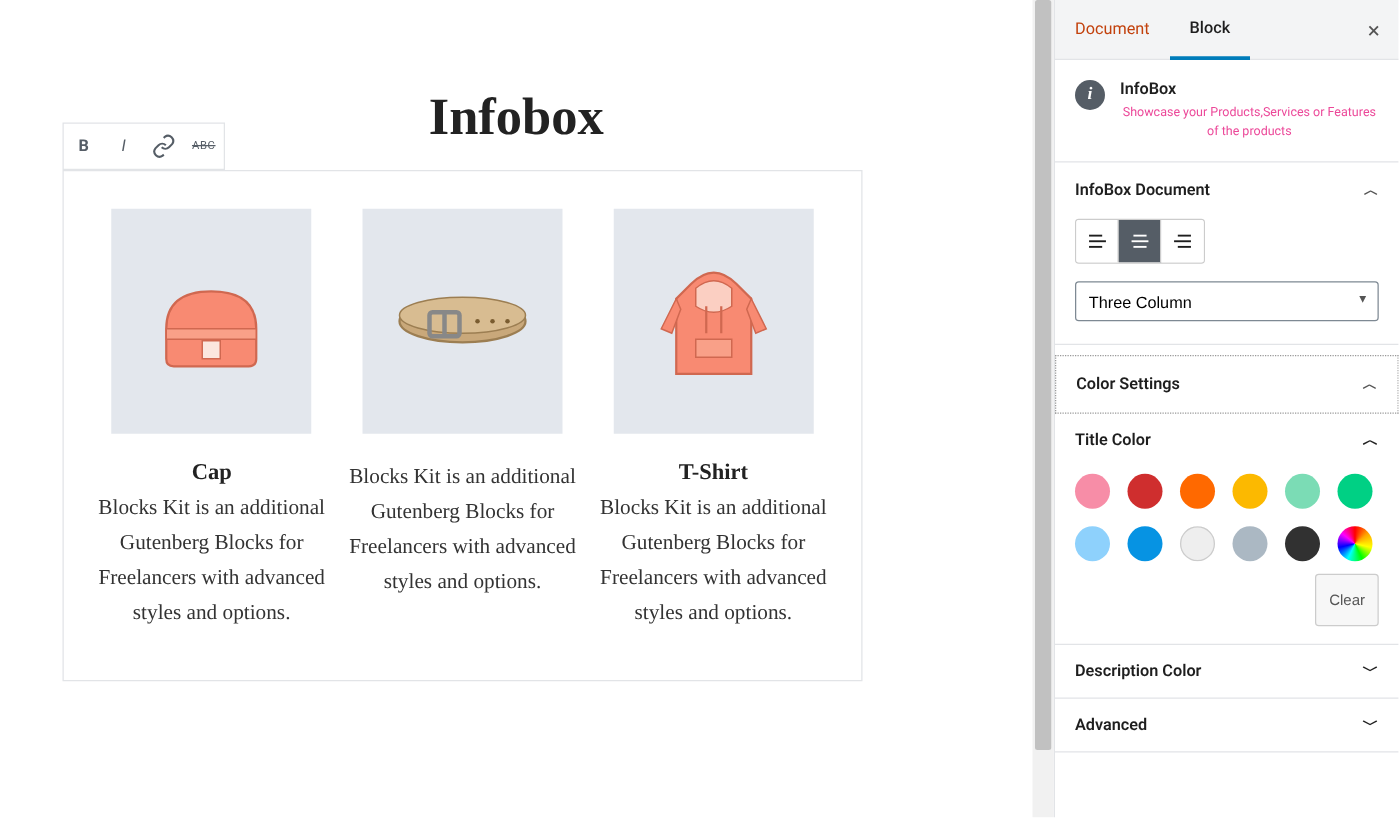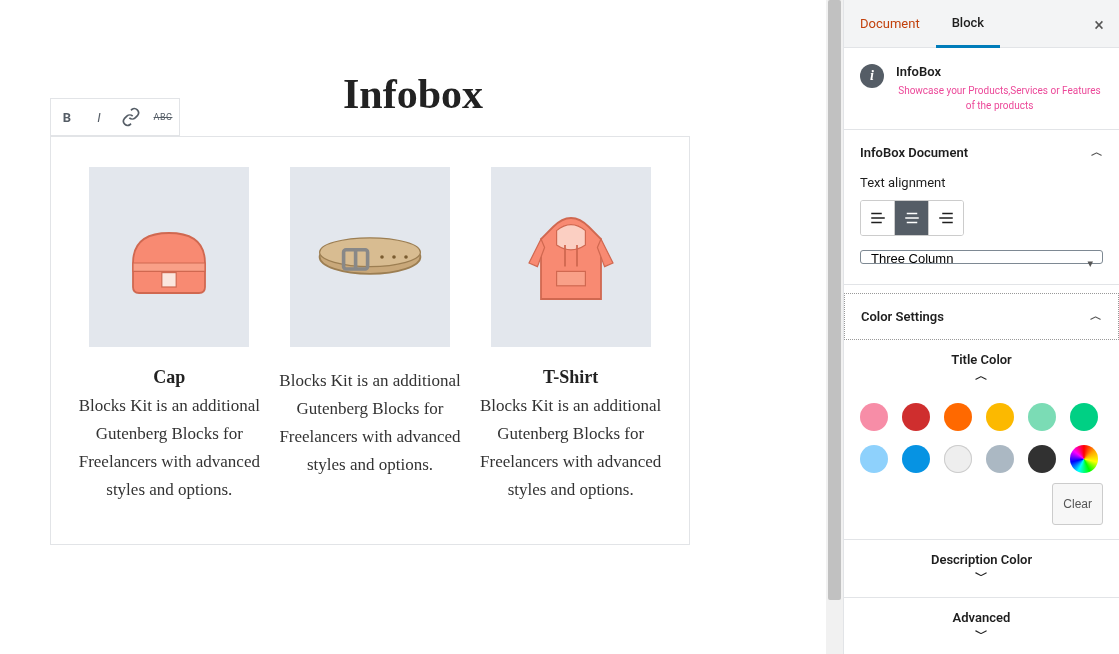--- a/index.html
+++ b/index.html
@@ -206,21 +206,21 @@
     align-items: center; justify-content: center;
     cursor: pointer;
     background: #fff;
     border-right: 1px solid #ccc;
   }
   .align-btn:last-child { border-right: none; }
   .align-btn.active { background: #555d66; color: #fff; }
   .align-btn svg { width: 18px; height: 18px; }
   .select {
     width: 100%;
-    height: 14px;
+    height: 32px;
     border: 1px solid #7e8993;
     border-radius: 3px;
     padding: 0 10px;
     font-size: 13px;
     background: #fff;
     appearance: none;
     position: relative;
   }
   .select-wrap { position: relative; }
   .select-wrap::after {
@@ -237,21 +237,20 @@
   }
   .subpanel-head {
     display: flex;
     align-items: center;
     justify-content: space-between;
     padding: 12px 16px;
     font-size: 13px;
     font-weight: 400;
     color: #1e1e1e;
     cursor: pointer;
-    flex-direction: column;
   }
   .subpanel-head.bold { font-weight: 600; }
   .swatch-strip {
     display: flex;
     gap: 14px;
     padding: 6px 16px;
     flex-wrap: wrap;
   }
   .swatch {
     width: 28px; height: 28px;
@@ -366,21 +365,20 @@
       <div class="bh-desc">Showcase your Products,Services or Features of the products</div>
     </div>
   </div>
 
   <div class="panel">
     <div class="panel-head">
       <span>InfoBox Document</span>
       <span class="chev">︿</span>
     </div>
     <div class="panel-body">
-      <span class="field-label">Text alignment</span>
       <div class="align-group">
         <div class="align-btn">
           <svg viewBox="0 0 24 24" fill="currentColor">
               <rect x="3" y="5" width="14" height="2"></rect>
               <rect x="3" y="11" width="18" height="2"></rect>
               <rect x="3" y="17" width="14" height="2"></rect>
             </svg>
         </div>
         <div class="align-btn active">
           <svg viewBox="0 0 24 24" fill="currentColor">

